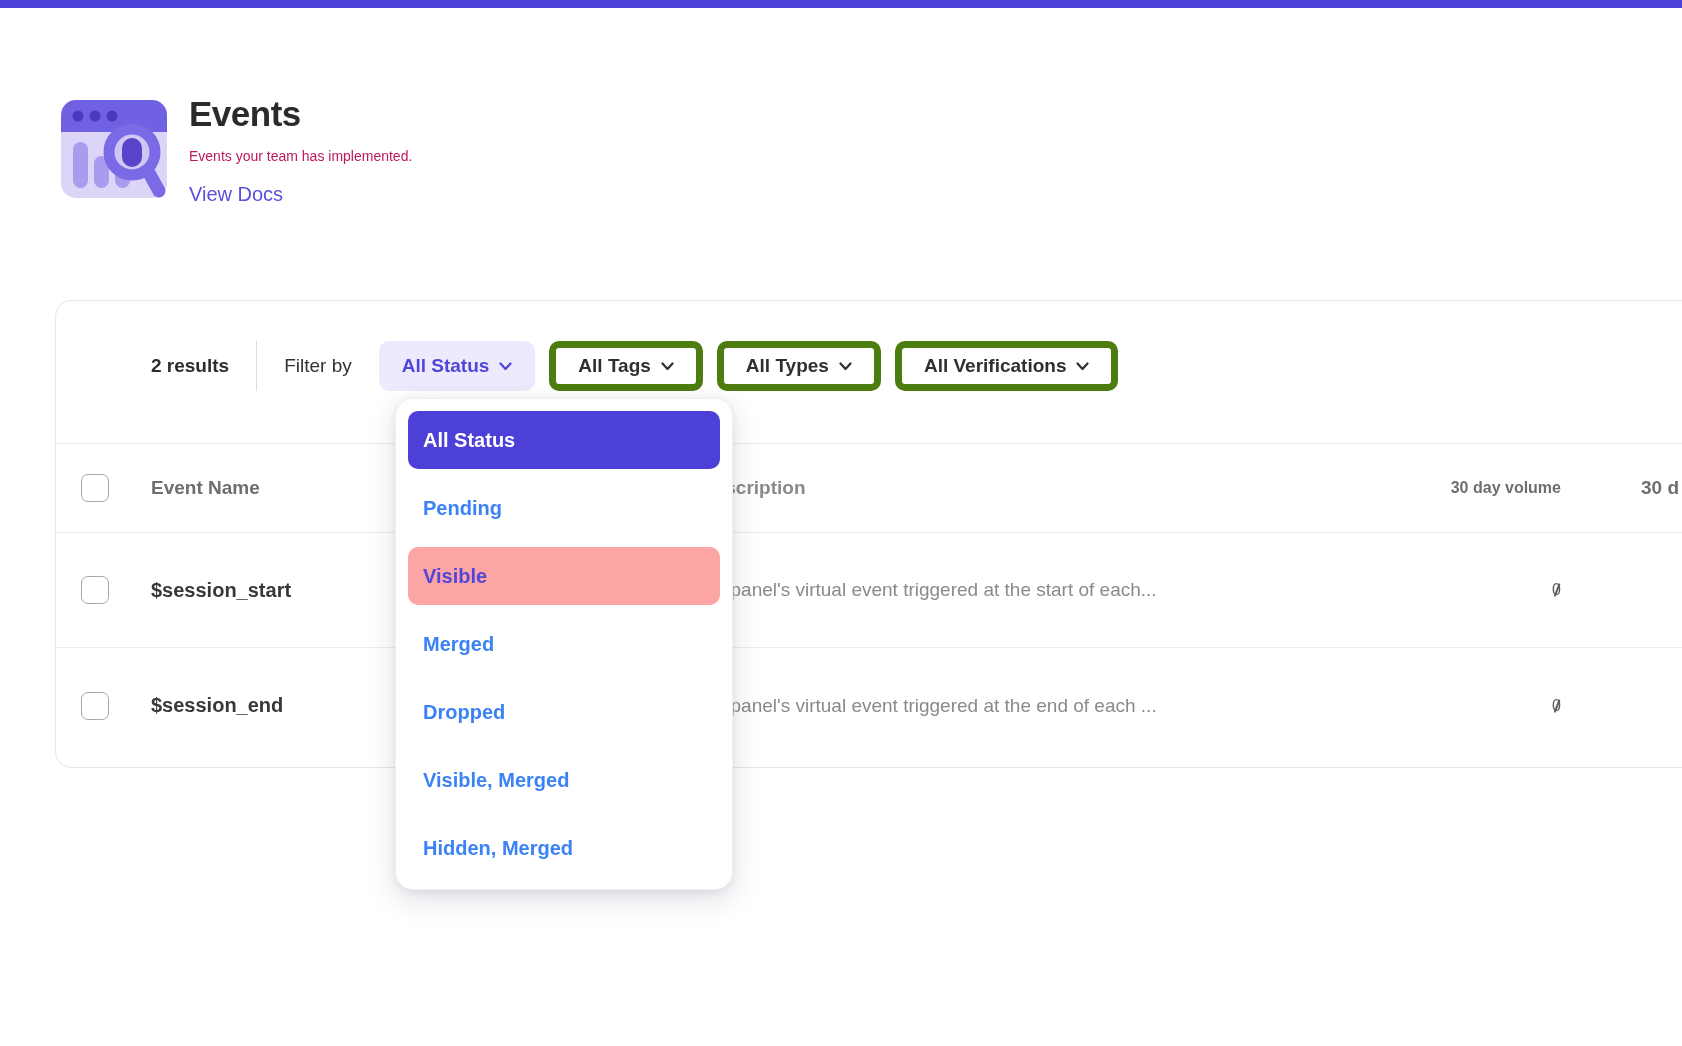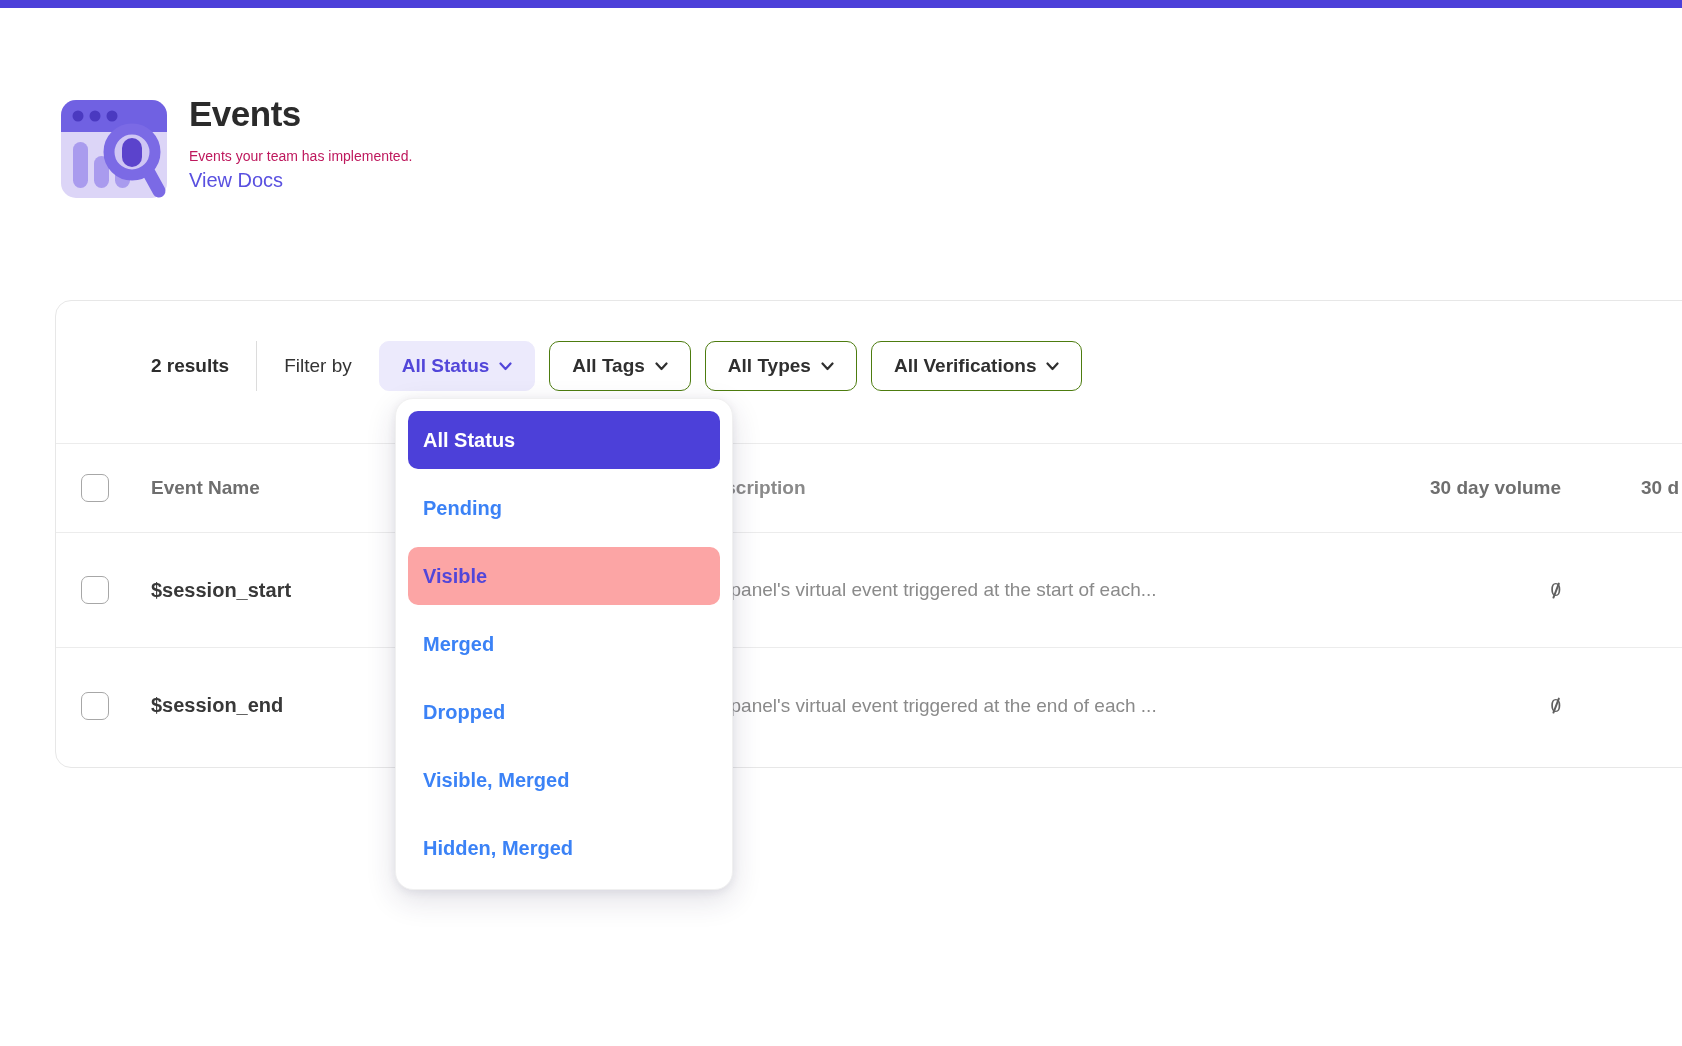--- a/index.html
+++ b/index.html
@@ -7,49 +7,49 @@
     font-family:"Liberation Sans", sans-serif; color:#2f2f2f; position:relative; }
 
   .topbar { position:absolute; left:0; top:0; width:1682px; height:8px; background:#4c40d9; }
 
   
   .page-header { position:absolute; left:55px; top:90px; display:flex; gap:16px; }
   .app-icon { width:118px; height:118px; flex:0 0 auto; }
   .header-text { padding-top:4px; }
   .page-title { font-size:35px; font-weight:700; color:#2b2b2b; letter-spacing:-0.5px; }
   .page-subtitle { font-size:14px; color:#be185d; margin-top:14px; }
-  .docs-link { font-size:20px; color:#5950e0; margin-top:5px; cursor:pointer; font-weight:500; }
+  .docs-link { font-size:20px; color:#5950e0; margin-top:19px; cursor:pointer; font-weight:500; }
 
   
   .card { position:absolute; left:55px; top:300px; width:1700px; height:468px;
     background:#fff; border:1px solid #e7e7e7; border-radius:16px; }
 
   
   .toolbar { display:flex; align-items:center; height:50px; margin:40px 0 0 95px; }
   .results-count { font-size:19px; font-weight:600; color:#2d2d2d; margin-right:27px; }
   .vdivider { width:1px; height:50px; background:#dcdcdc; margin-right:27px; }
   .filter-by { font-size:19px; font-weight:500; color:#333; margin-right:27px;text-align:right; }
   .filter-btn { display:inline-flex; align-items:center; gap:10px; height:50px; padding:0 22px;
     border-radius:10px; font-size:19px; font-weight:600; cursor:pointer;
-    background:#fff; border:1px solid #4d7c0f; color:#2f2f2f; margin-right:14px; }
+    background:#fff; border:7px solid #4d7c0f; color:#2f2f2f; margin-right:14px; }
   .filter-btn.active { background:#eceafc; border:1px solid #eceafc; color:#5246d9; }
   .chev { width:13px; height:9px; display:inline-block; }
 
   
   .thead, .trow { display:grid; grid-template-columns:80px 545px 620px 315px 140px; align-items:center; }
   .thead { height:90px; border-top:1px solid #ececec; border-bottom:1px solid #ececec; margin-top:52px; }
   .trow { height:115px; border-bottom:1px solid #ececec; }
   .trow:last-child { border-bottom:none; }
   .th { font-size:19px; font-weight:700; color:#6e6e6e; }
   .cell-check { padding-left:25px; }
   .checkbox { width:28px; height:28px; border:1.5px solid #a7a7a7; border-radius:7px; background:#fff; cursor:pointer; }
   .cell-name { padding-left:15px; font-size:20px; font-weight:600; color:#383838; cursor:pointer; }
   .th.cell-name { font-weight:700; color:#6e6e6e; font-size:19px; }
   .cell-desc { padding-left:20px; font-size:19px; color:#8a8a8a; white-space:nowrap; overflow:hidden; }
-  .cell-vol { text-align:right; padding-right:55px; font-size:19px; color:#5f5f5f; }
+  .cell-vol { text-align:right; padding-right:55px; font-size:16px; color:#5f5f5f; }
   .th.cell-vol { color:#6e6e6e; }
   .cell-last { padding-left:25px; white-space:nowrap; overflow:hidden; }
 
   .vol-zero { position:relative; display:inline-block; }
   .vol-zero::after { content:''; position:absolute; left:50%; top:12%; height:76%; width:1.6px;
     background:#5f5f5f; transform:translateX(-50%) rotate(21deg); border-radius:1px; }
 
   
   .dropdown { position:absolute; left:395px; top:398px; width:338px; padding:12px; z-index:10;
     background:#fff; border-radius:18px; border:1px solid #f0f0f0;

